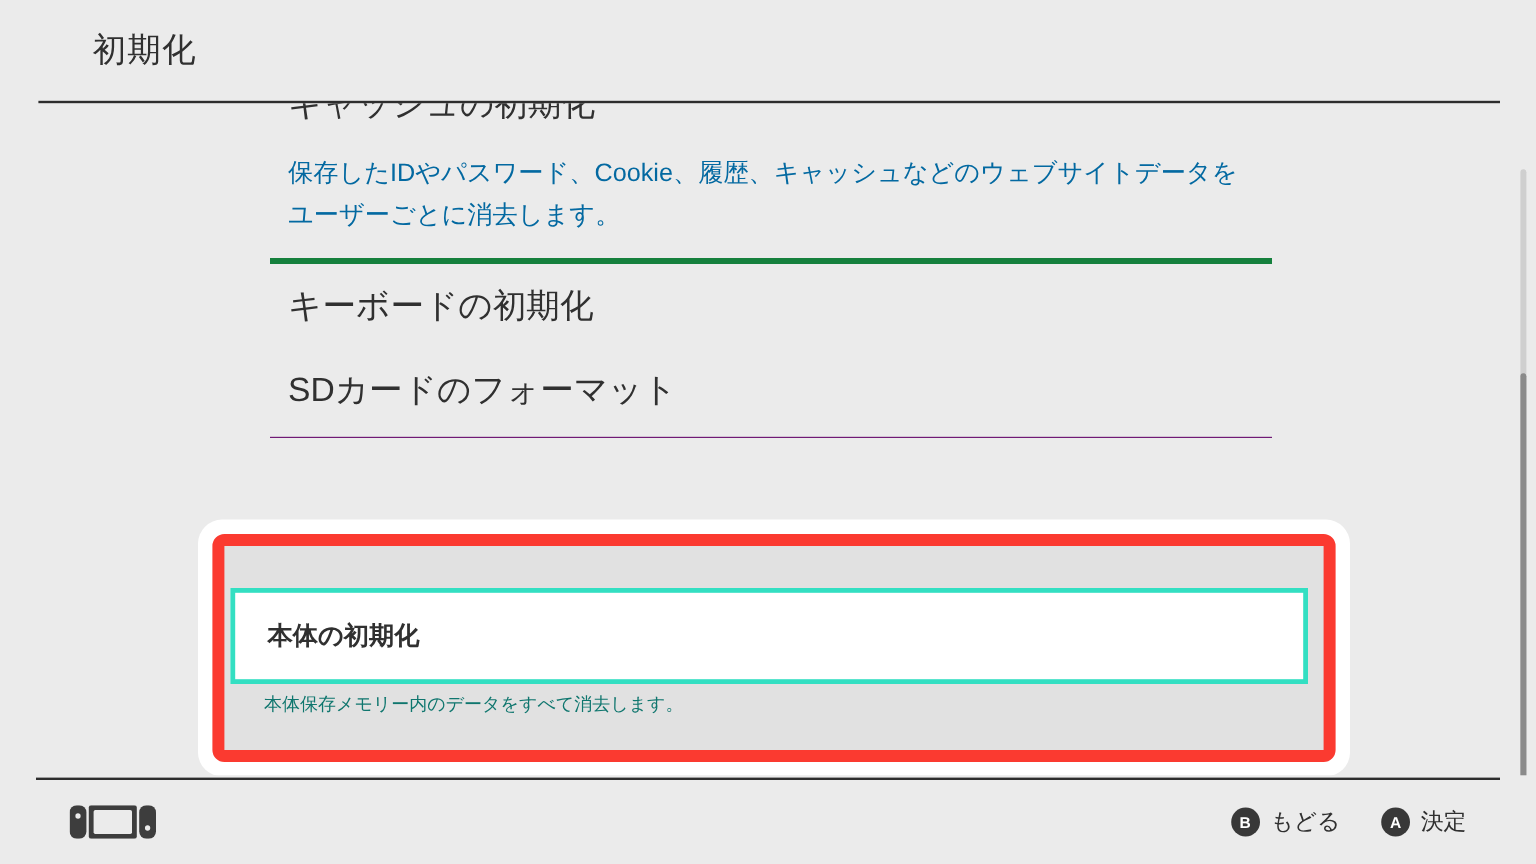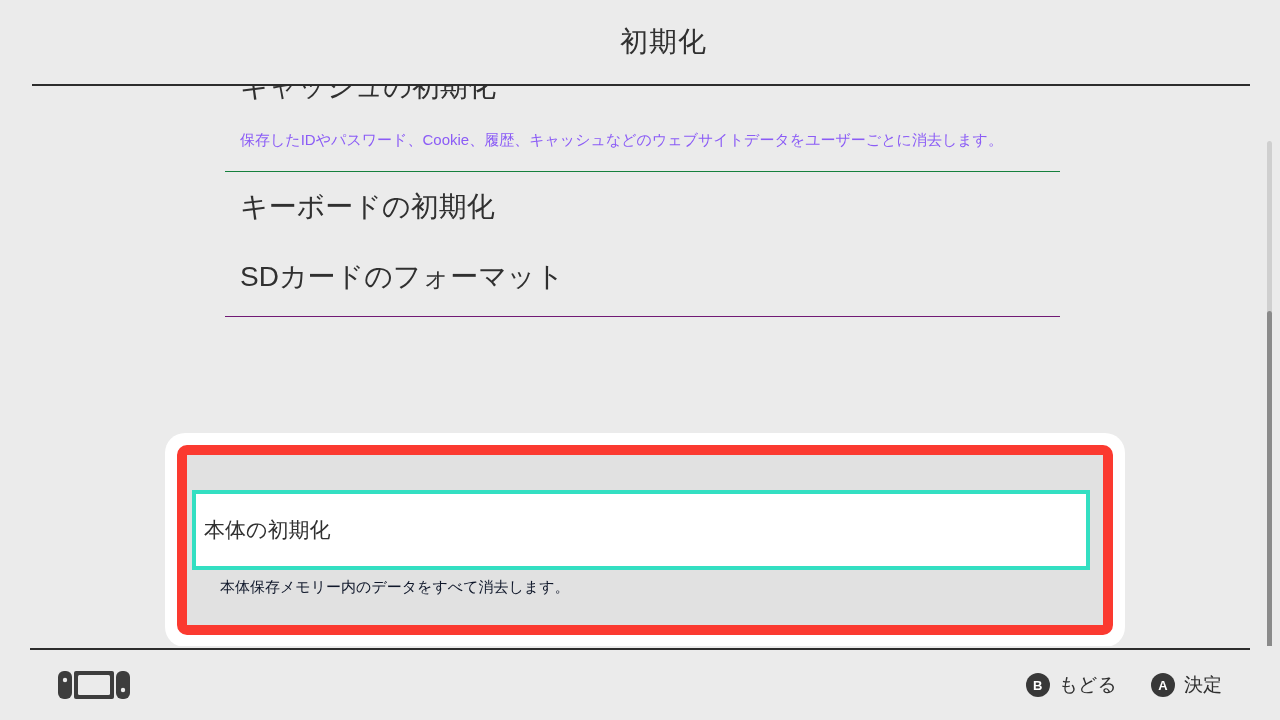--- a/index.html
+++ b/index.html
@@ -15,21 +15,20 @@
     .header {
       position: absolute;
       top: 0;
       left: 32px;
       right: 30px;
       height: 86px;
       border-bottom: 2px solid #2d2d2d;
       display: flex;
       align-items: center;
       padding-left: 45px;
-      justify-content: center;
     }
     .header-title {
       font-size: 28px;
       font-weight: 400;
       color: #303030;
       letter-spacing: 1px;
     }
 
     .content {
       position: absolute;
@@ -46,25 +45,25 @@
       right: 220px;
       top: -18px;
     }
 
     .item-title {
       font-size: 28px;
       color: #303030;
       padding: 16px 15px 16px 15px;
     }
     .item-desc {
-      font-size: 15px;
-      color: #8b5cf6;
+      font-size: 21px;
+      color: #0369a1;
       padding: 6px 15px 18px 15px;
       line-height: 1.65;
-      border-bottom: 1px solid #15803d;
+      border-bottom: 5px solid #15803d;
     }
     .item-title.first {
       padding-top: 0;
     }
 
     .item-title.nodesc {
       padding-bottom: 20px;
       border-bottom: 1px solid #701a75;
     }
 
@@ -89,33 +88,34 @@
     .selected-row {
       position: absolute;
       left: 192px;
       right: 190px;
       top: 404px;
       height: 80px;
       background: #ffffff;
       border: 4px solid #33dfc2;
       display: flex;
       align-items: center;
-      padding-left: 8px;
+      padding-left: 27px;
       font-size: 21px;
       color: #303030;
       z-index: 5;
+      font-weight: bold;
     }
 
     .selected-desc {
       position: absolute;
       left: 220px;
       right: 210px;
       top: 492px;
       font-size: 15px;
-      color: #0f172a;
+      color: #0f766e;
       z-index: 5;
     }
 
     .footer {
       position: absolute;
       bottom: 0;
       left: 30px;
       right: 30px;
       height: 72px;
       border-top: 2px solid #2d2d2d;

